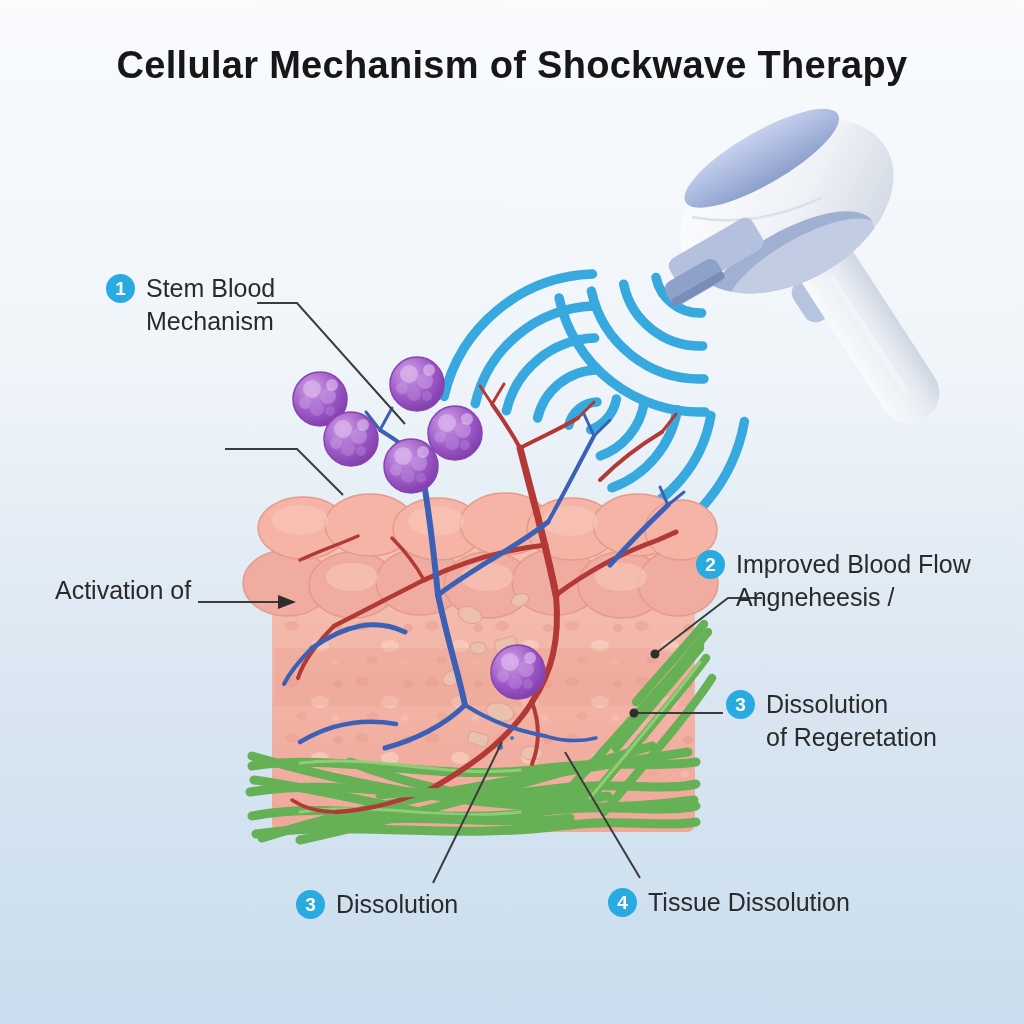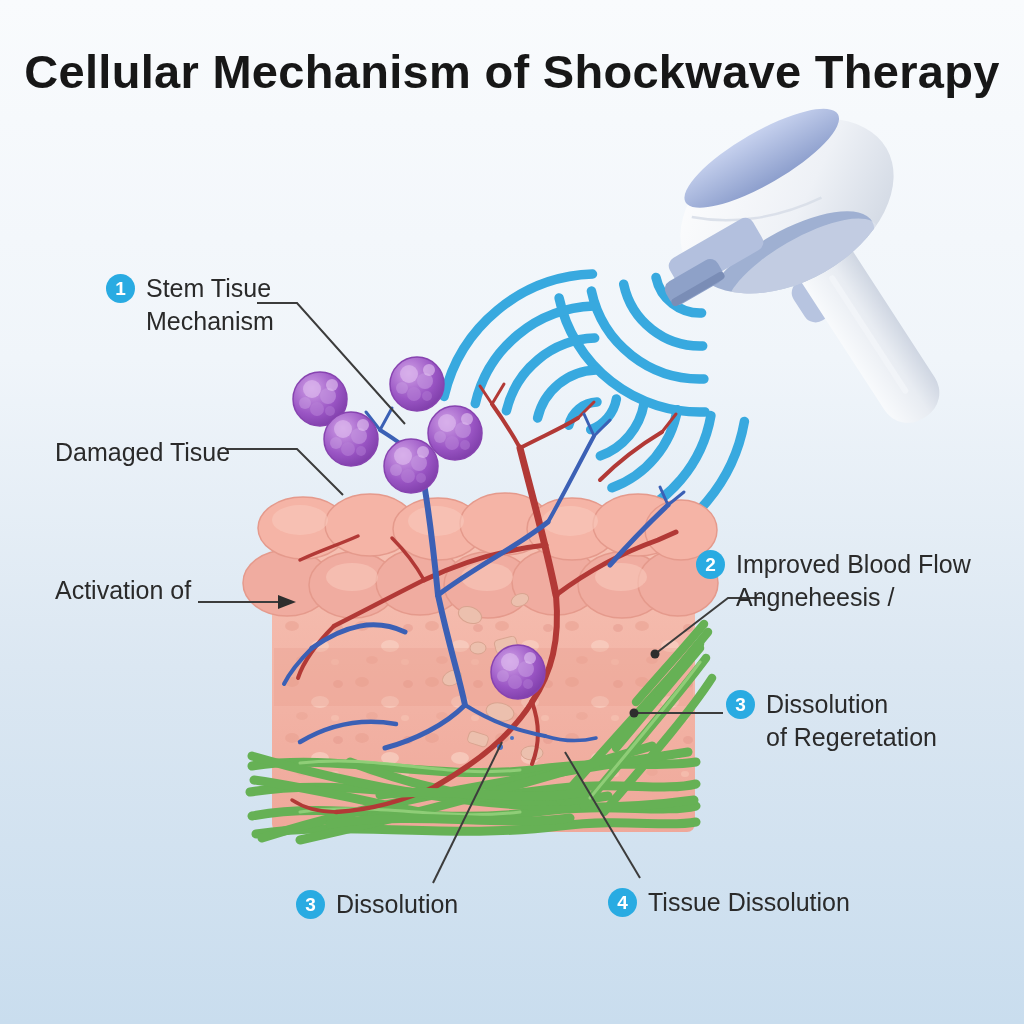--- a/index.html
+++ b/index.html
@@ -3,21 +3,21 @@
 <meta charset="utf-8">
 <style>
   html,body{margin:0;padding:0;background:#dfe9f2;}
   .canvas{
     position:relative;width:1024px;height:1024px;overflow:hidden;
     background:linear-gradient(180deg,#f9fbfd 0%,#f0f5fa 35%,#dbe7f2 65%,#c9ddee 100%);
     font-family:"Liberation Sans",sans-serif;color:#262626;
   }
   .title{
     position:absolute;top:44px;left:0;width:100%;text-align:center;
-    font-size:47px;font-weight:bold;color:#171717;letter-spacing:.3px;
+    font-size:38px;font-weight:bold;color:#171717;letter-spacing:.3px;
   }
   svg.art{position:absolute;left:0;top:0;}
   .label{position:absolute;display:flex;gap:11px;font-size:25px;line-height:33px;color:#2a2a2a;}
   .label .txt span{display:block;}
   .badge{
     flex:0 0 auto;width:29px;height:29px;margin-top:2px;border-radius:50%;
     background:#29abe2;color:#ffffff;font-weight:bold;font-size:19px;
     display:flex;align-items:center;justify-content:center;
   }
   .indent{margin-left:24px;}
@@ -258,30 +258,25 @@
     <g fill="#2e2e2e" stroke="none">
       <polygon points="296,602 278,595 278,609"></polygon>
       <circle cx="655" cy="654" r="4.5"></circle>
       <circle cx="634" cy="713" r="4.5"></circle>
     </g>
   </svg>
 
   <div class="label" style="left:106px;top:272px;">
     <div class="badge">1</div>
     <div class="txt">
-      <span>Stem Tisue</span>
+      <span>Stem Blood</span>
       <span>Mechanism</span>
     </div>
   </div>
 
-  <div class="label" style="left:55px;top:436px;">
-    <div class="txt">
-        <span>Damaged Tisue</span>
-      </div>
-  </div>
 
   <div class="label" style="left:55px;top:574px;align-items:center;">
     <div class="txt">
       <span>Activation of</span>
     </div>
   </div>
 
   <div class="label" style="left:696px;top:548px;">
     <div class="badge">2</div>
     <div class="txt">

